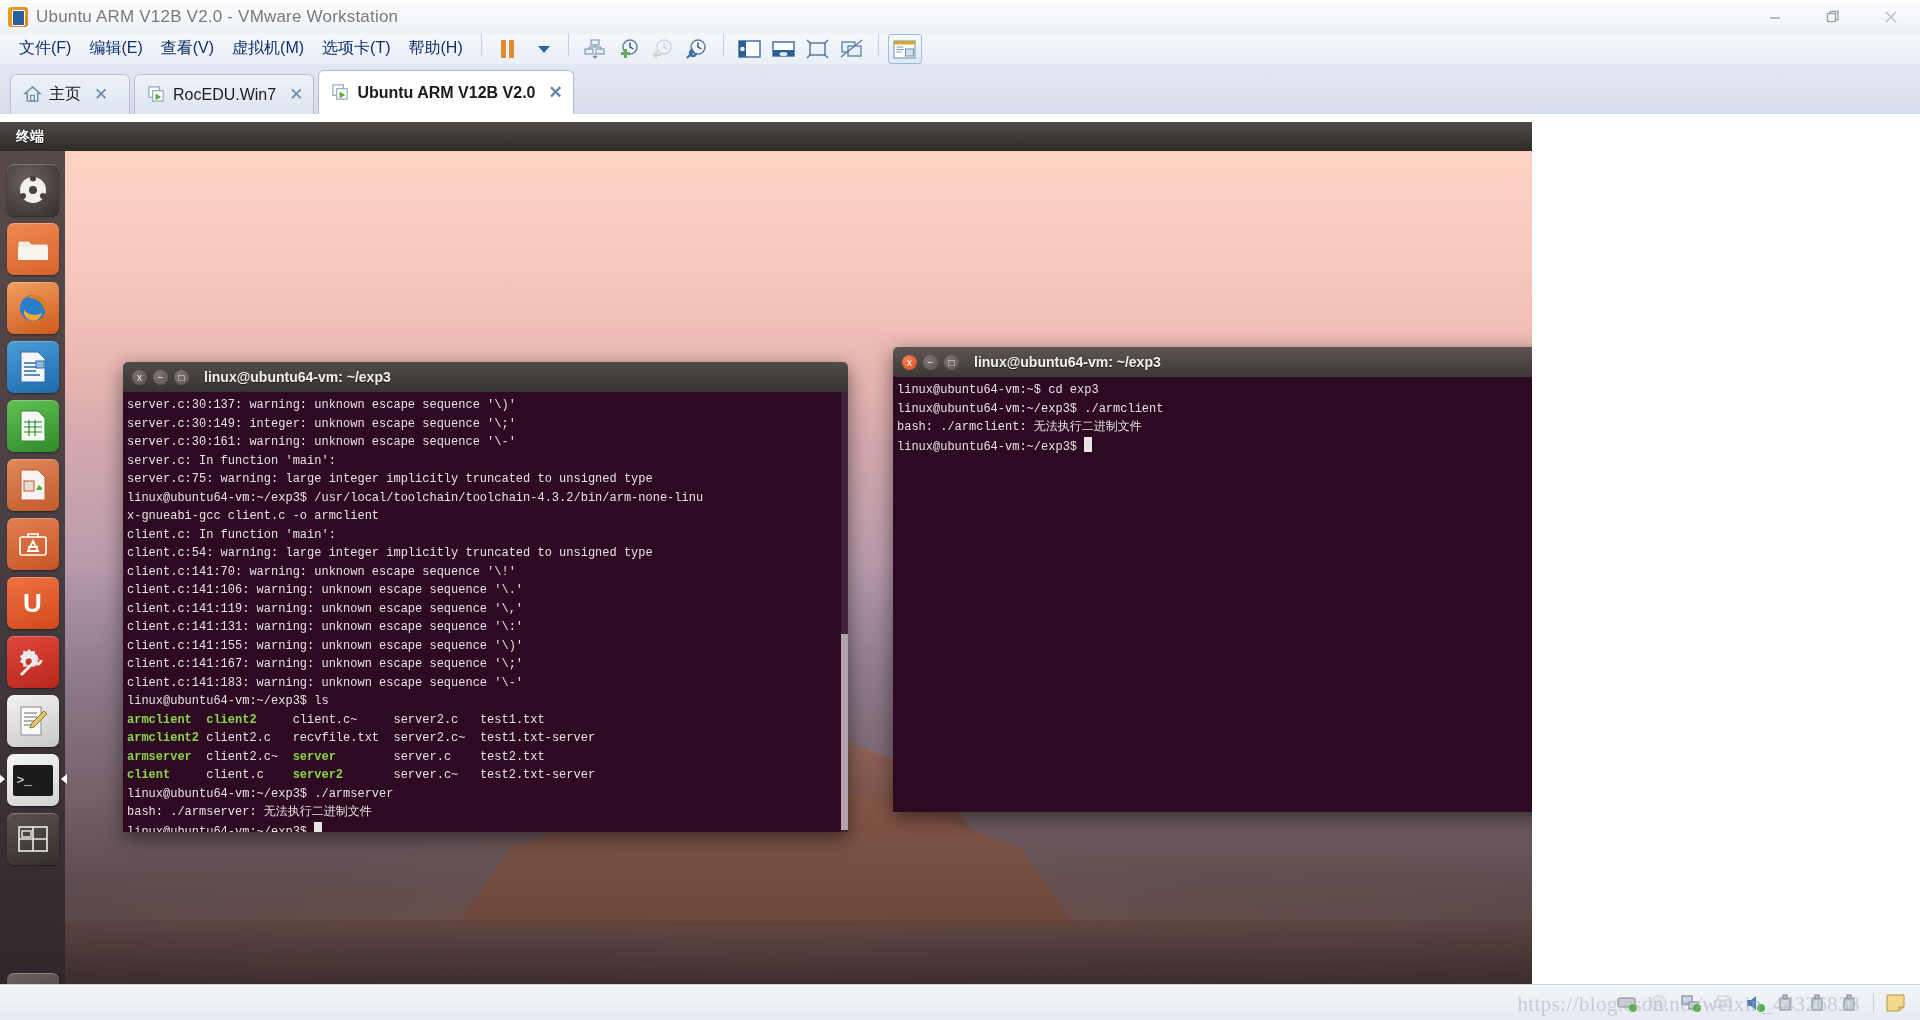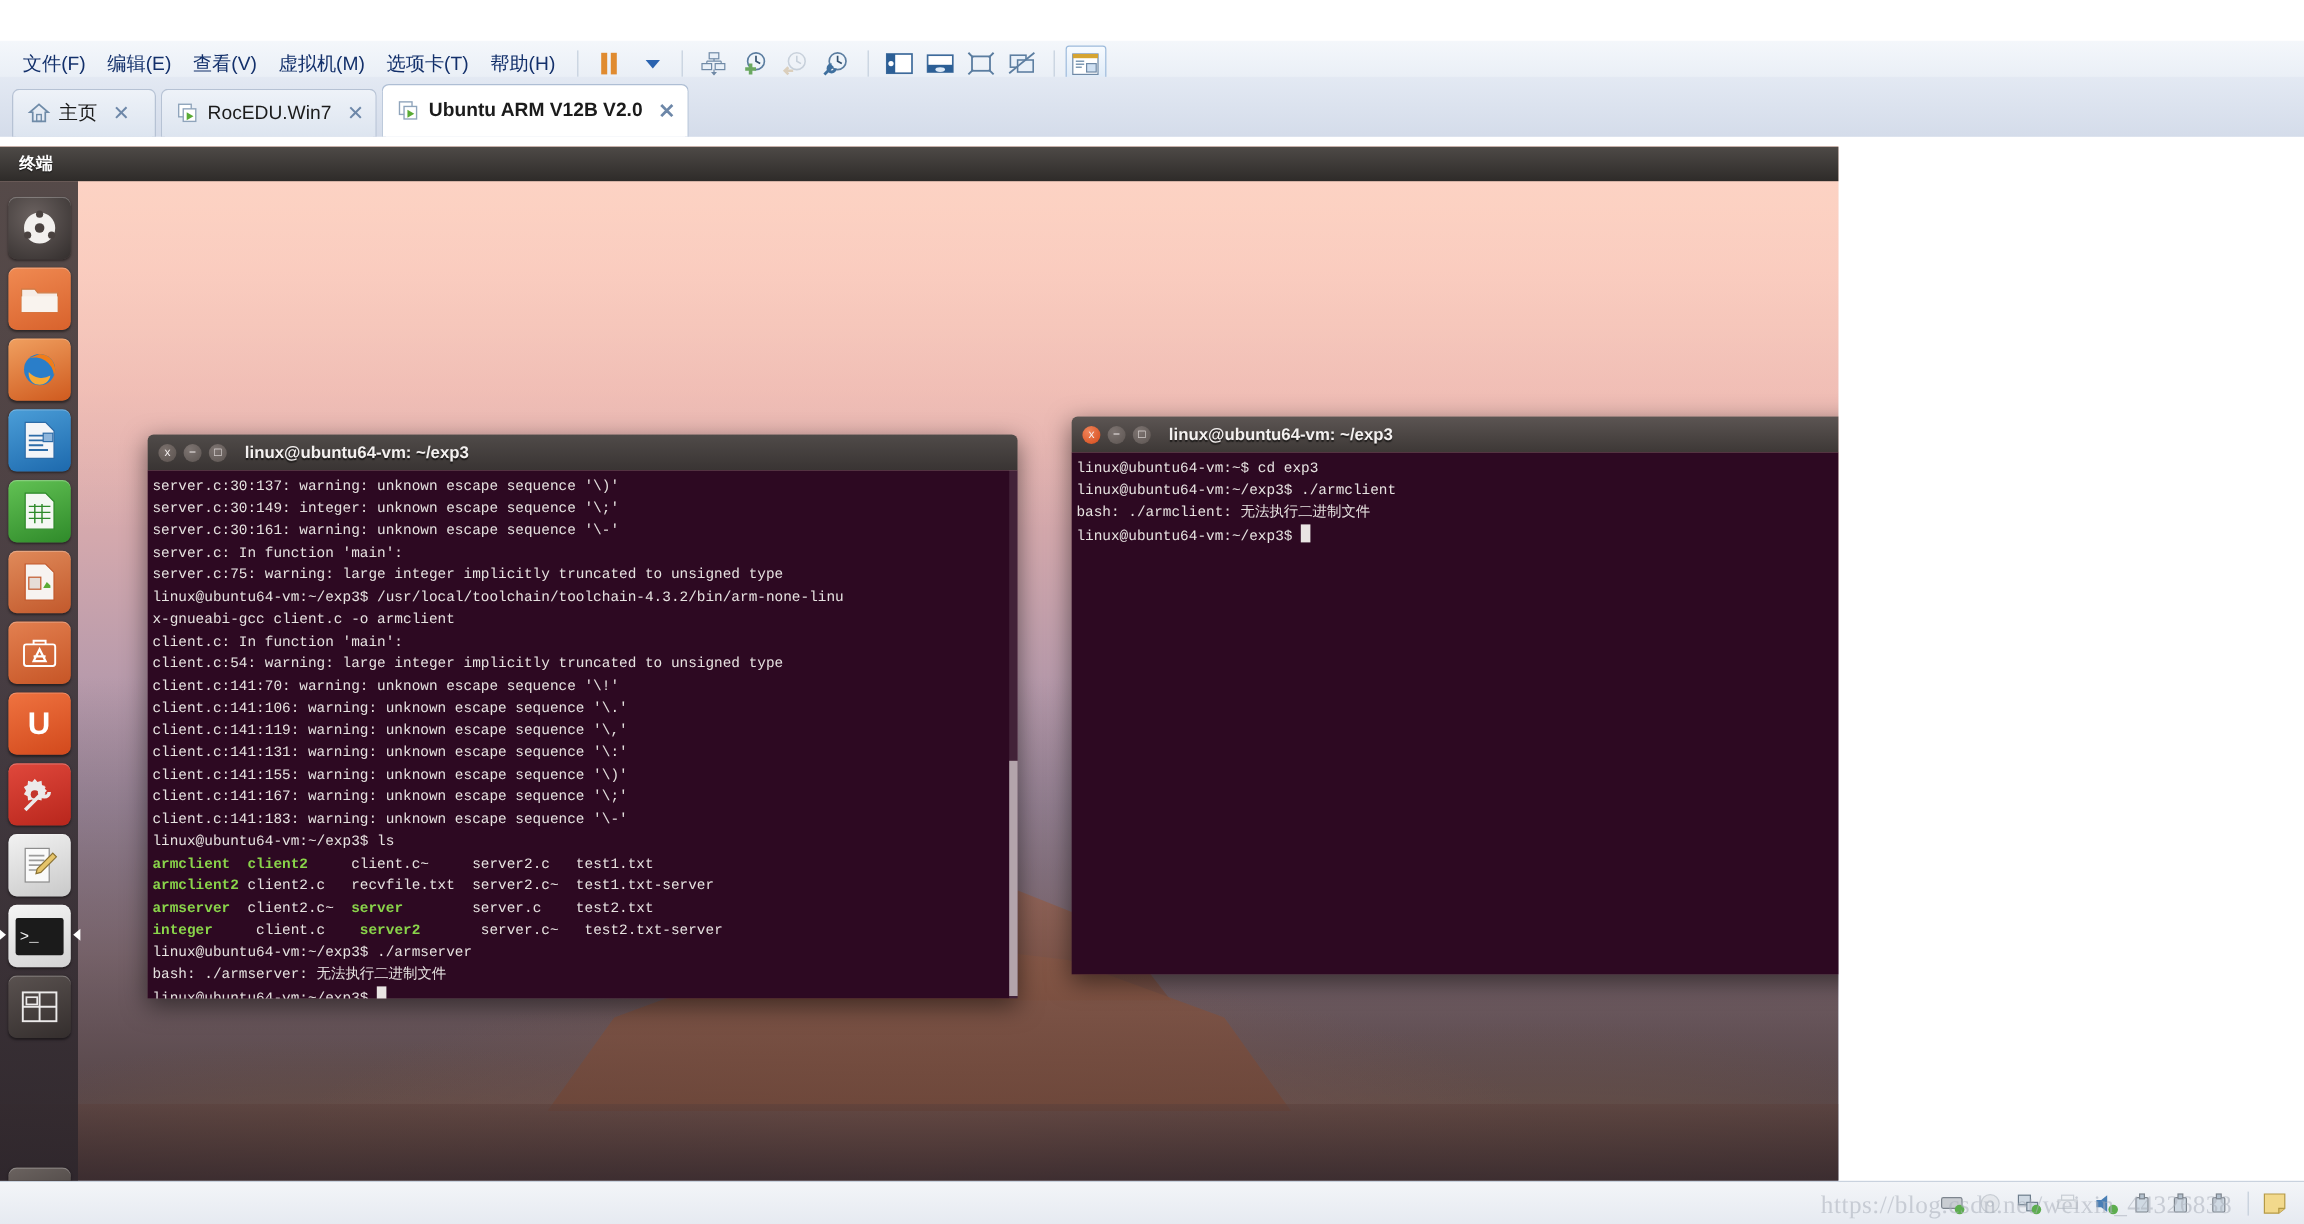--- a/index.html
+++ b/index.html
@@ -31,21 +31,21 @@
   }
   .win-btns{ position:absolute; right:0; top:0; height:34px; display:flex; }
   .win-btn{ width:58px; height:34px; display:flex; align-items:center; justify-content:center;
             color:#9aa0a6; font-size:17px; }
   .win-btn svg{ display:block; }
 
   
   .vm-menubar{
     position:absolute; left:0; top:34px; width:1920px; height:38px;
     background:linear-gradient(#f4f7fb,#e7edf5);
-    display:flex; align-items:center; padding-left:10px;
+    display:flex; align-items:flex-start; padding-left:10px;
   }
   .menu-item{ font-size:16px; color:#13306b; padding:4px 9px; white-space:nowrap; }
   .tb-sep{ width:1px; height:22px; background:#c4cfdd; margin:0 9px; }
   .tb-btn{ width:34px; height:30px; display:flex; align-items:center; justify-content:center; }
   .tb-btn.framed{ border:1px solid #9dbbdc; border-radius:3px; background:linear-gradient(#f7fbff,#dce9f7); }
   .pause-ic{ display:flex; gap:3px; }
   .pause-ic i{ display:block; width:5px;height:18px;background:#e08b30; }
   .caret{ width:0;height:0;border-left:6px solid transparent;border-right:6px solid transparent;
           border-top:7px solid #2a63b0; margin-left:4px;}
 
@@ -218,20 +218,43 @@
     position:absolute; right:60px; top:992px; z-index:9;
     font-size:21px; color:rgba(170,175,185,.55); letter-spacing:.4px;
     font-family:"Liberation Serif", serif; pointer-events:none;
   }
 </style>
 </head>
 <body>
 
 <div id="app">
 
+  <div class="vm-titlebar">
+    <div class="vm-logo"></div>
+    <div class="vm-title-text">Ubuntu ARM V12B V2.0 - VMware Workstation</div>
+    <div class="win-btns">
+      <div class="win-btn">
+        <svg width="16" height="16" viewBox="0 0 16 16">
+            <line x1="3" y1="9" x2="13" y2="9" stroke="#9aa0a6" stroke-width="1.3"></line>
+          </svg>
+      </div>
+      <div class="win-btn">
+        <svg width="16" height="16" viewBox="0 0 16 16">
+          <rect x="2.5" y="4.5" width="8" height="8" fill="none" stroke="#9aa0a6" stroke-width="1.3"></rect>
+          <path d="M5 4.5 V2.5 H13 V10.5 H10.8" fill="none" stroke="#9aa0a6" stroke-width="1.3"></path>
+        </svg>
+      </div>
+      <div class="win-btn">
+        <svg width="16" height="16" viewBox="0 0 16 16">
+          <line x1="3" y1="3" x2="13" y2="13" stroke="#b9bdc4" stroke-width="1.3"></line>
+          <line x1="13" y1="3" x2="3" y2="13" stroke="#b9bdc4" stroke-width="1.3"></line>
+        </svg>
+      </div>
+    </div>
+  </div>
 
   <div class="vm-menubar">
     <div class="menu-item">文件(F)</div>
     <div class="menu-item">编辑(E)</div>
     <div class="menu-item">查看(V)</div>
     <div class="menu-item">虚拟机(M)</div>
     <div class="menu-item">选项卡(T)</div>
     <div class="menu-item">帮助(H)</div>
 
     <div class="tb-sep"></div>
@@ -504,21 +527,21 @@
 <span>client.c:141:106: warning: unknown escape sequence '\.'</span>
 <span>client.c:141:119: warning: unknown escape sequence '\,'</span>
 <span>client.c:141:131: warning: unknown escape sequence '\:'</span>
 <span>client.c:141:155: warning: unknown escape sequence '\)'</span>
 <span>client.c:141:167: warning: unknown escape sequence '\;'</span>
 <span>client.c:141:183: warning: unknown escape sequence '\-'</span>
 <span>linux@ubuntu64-vm:~/exp3$ ls</span>
 <span id="ls-grid"><span class="g">armclient  </span><span class="g">client2     </span><span>client.c~     </span><span>server2.c   </span><span>test1.txt</span>
 <span class="g">armclient2 </span><span>client2.c   </span><span>recvfile.txt  </span><span>server2.c~  </span><span>test1.txt-server</span>
 <span class="g">armserver  </span><span>client2.c~  </span><span class="g">server        </span><span>server.c    </span><span>test2.txt</span>
-<span class="g">integer     </span><span>client.c    </span><span class="g">server2       </span><span>server.c~   </span><span>test2.txt-server</span>
+<span class="g">client     </span><span>client.c    </span><span class="g">server2       </span><span>server.c~   </span><span>test2.txt-server</span>
 </span><span>linux@ubuntu64-vm:~/exp3$ ./armserver</span>
 <span>bash: ./armserver: 无法执行二进制文件</span>
 <span>linux@ubuntu64-vm:~/exp3$ </span><span class="cursor"></span></div>
       <div class="scrollbar">
           <i></i>
         </div>
     </div>
 
     <div class="term" id="term2">
       <div class="term-tb">

